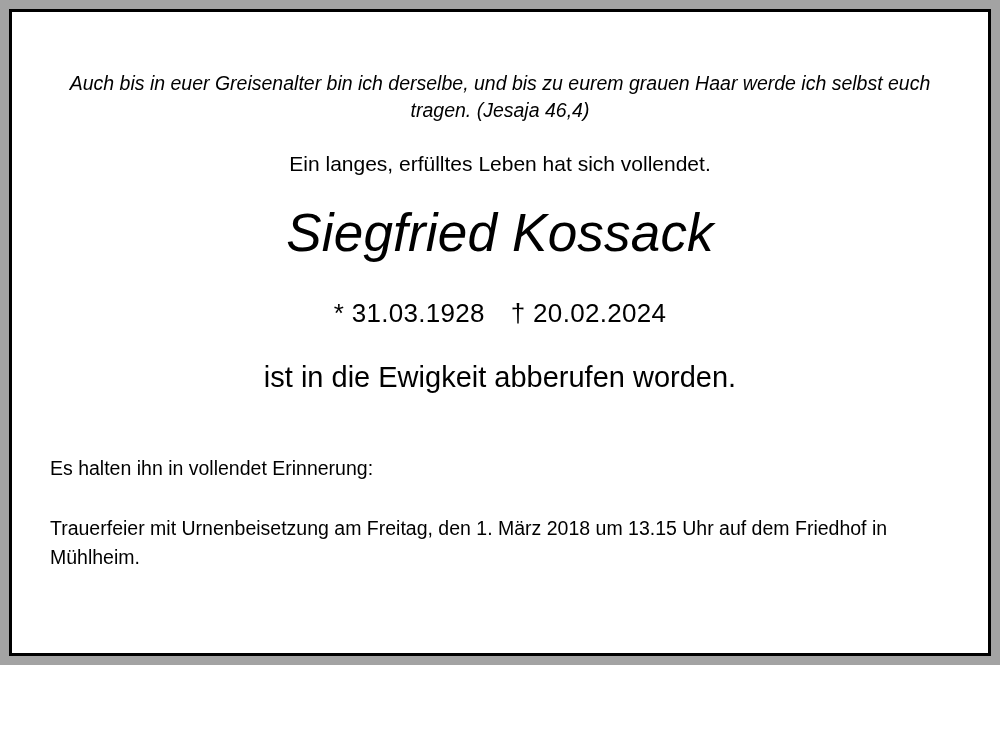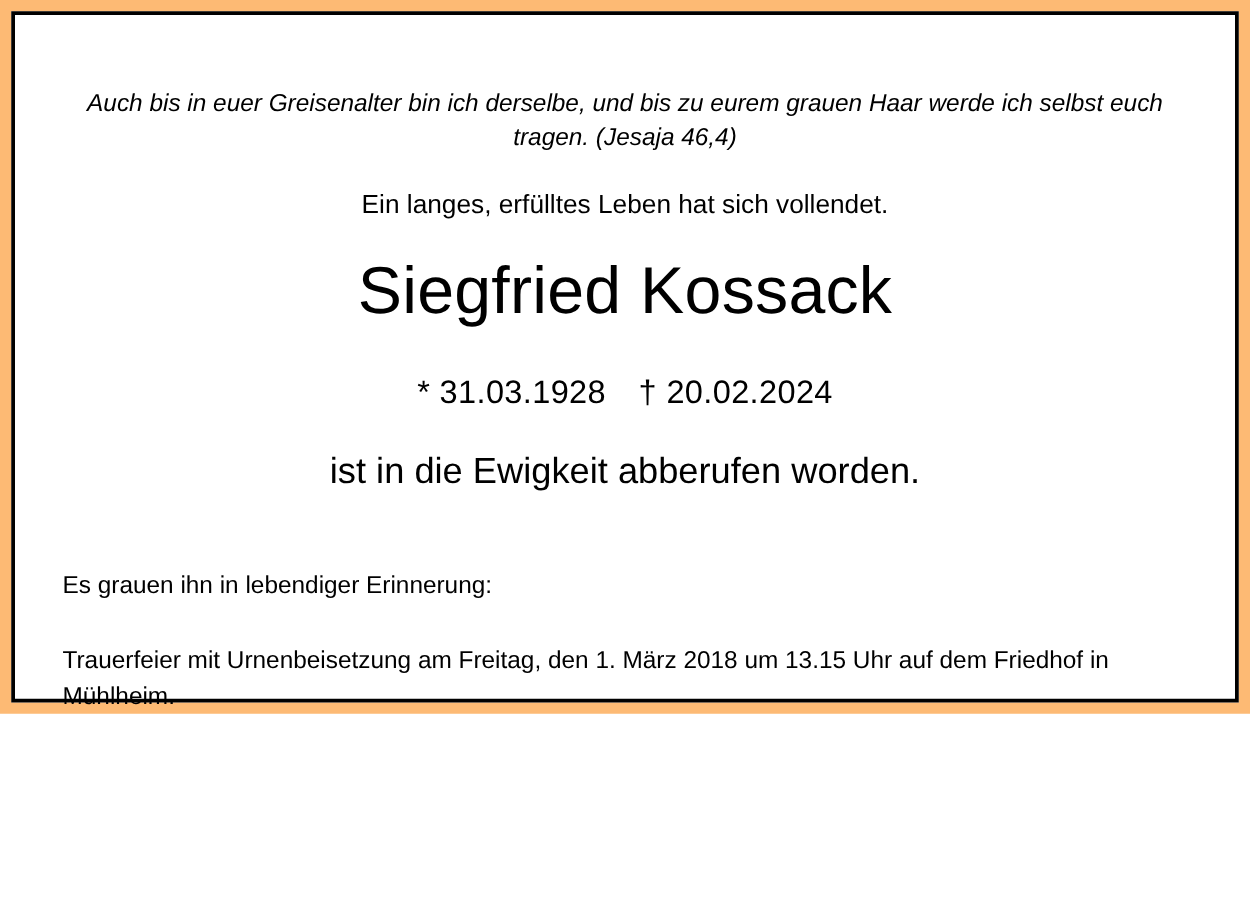--- a/index.html
+++ b/index.html
@@ -12,23 +12,23 @@
     height: 733px;
     font-family: "Liberation Sans", sans-serif;
     color: #000000;
     overflow: hidden;
   }
   .obituary-frame {
     position: absolute;
     left: 0;
     top: 0;
     width: 1000px;
-    height: 571px;
+    height: 665px;
     box-sizing: border-box;
-    background: #fdba74;
+    background: #a3a3a3;
     padding: 9px;
   }
   .obituary-inner {
     position: relative;
     width: 100%;
     height: 100%;
     box-sizing: border-box;
     background: #ffffff;
     border: 3px solid #000000;
   }
@@ -56,20 +56,21 @@
     font-size: 21px;
     text-align: center;
   }
 
   .name {
     margin-top: 29px;
     font-size: 53px;
     text-align: center;
     letter-spacing: 0.2px;
     line-height: 1.05;
+    font-style: italic;
   }
 
   .dates {
     margin-top: 38px;
     font-size: 26px;
     text-align: center;
     letter-spacing: 0.3px;
   }
   .dates .gap {
     display: inline-block;
@@ -117,21 +118,21 @@
       <div class="intro">Ein langes, erfülltes Leben hat sich vollendet.</div>
 
       <div class="name">Siegfried Kossack</div>
 
       <div class="dates">
         <span>* 31.03.1928</span><span class="gap"></span><span>† 20.02.2024</span>
       </div>
 
       <div class="called">ist in die Ewigkeit abberufen worden.</div>
 
-      <div class="memory-head">Es grauen ihn in lebendiger Erinnerung:</div>
+      <div class="memory-head">Es halten ihn in vollendet Erinnerung:</div>
 
       <div class="survivors">
       </div>
 
       <div class="service">Trauerfeier mit Urnenbeisetzung am Freitag, den 1. März 2018 um 13.15 Uhr auf dem Friedhof in Mühlheim.</div>
 
     </div>
   </div>
 </div>
 

